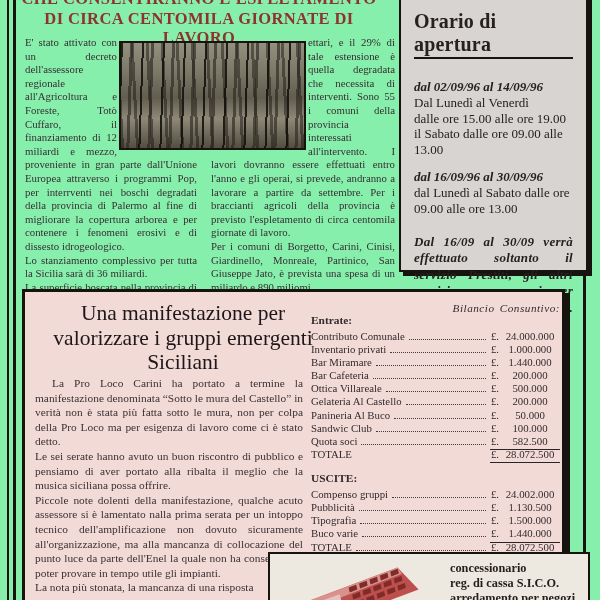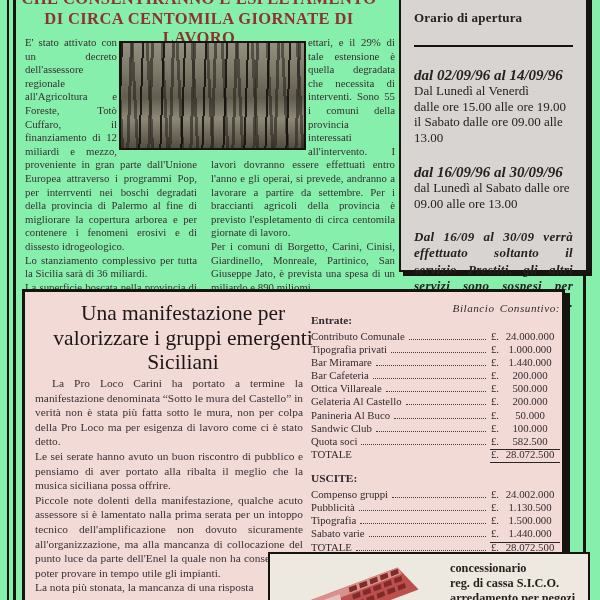--- a/index.html
+++ b/index.html
@@ -34,23 +34,23 @@
       repeating-linear-gradient(87deg, rgba(28,24,18,.5) 0 3px, rgba(0,0,0,0) 3px 15px),
       linear-gradient(180deg,#93907f 0%,#7b7868 28%,#615d4f 52%,#8d8877 72%,#524e41 100%);
   }
 
   
   #orario{
     position:absolute;left:399px;top:-8px;width:189px;height:280px;
     background:#d7d4d1;border:2px solid #17130f;box-shadow:4px 4px 0 #17130f;
     box-sizing:border-box;padding:16px 13px 0 13px;color:#26211f;
   }
-  .orario-title{font-size:13px;font-weight:bold;letter-spacing:.2px;
-    border-bottom:2px solid #17130f;padding-bottom:19px;margin-bottom:20px;}
-  .o-dates{font-weight:bold;font-style:italic;font-size:15px;margin-top:19px;line-height:16px;}
+  .orario-title{font-size:20px;font-weight:bold;letter-spacing:.2px;
+    border-bottom:2px solid #17130f;padding-bottom:1px;margin-bottom:20px;}
+  .o-dates{font-weight:bold;font-style:italic;font-size:13px;margin-top:12px;line-height:16px;}
   .o-line{font-size:13px;line-height:15.6px;}
   .o-notice{margin-top:17px;font-weight:bold;font-style:italic;font-size:13px;
     line-height:16.6px;text-align:justify;letter-spacing:.3px;}
 
   
   #pinkbox{
     position:absolute;left:22px;top:289px;width:543px;height:324px;
     background:#f2dad7;border:3px solid #17130f;box-shadow:5px 4px 0 #17130f;
     box-sizing:border-box;
   }
@@ -129,21 +129,21 @@
       <div class="section-label">Entrate:</div>
       <div class="ledger">
 
           <div class="lrow">
             <span class="llabel">Contributo Comunale</span>
             <span class="ldots"></span>
             <span class="lamount"><span class="lcur">£.</span><span class="lval">24.000.000</span></span>
           </div>
 
           <div class="lrow">
-            <span class="llabel">Tipografia privati</span>
+            <span class="llabel">Inventario privati</span>
             <span class="ldots"></span>
             <span class="lamount"><span class="lcur">£.</span><span class="lval">1.000.000</span></span>
           </div>
 
           <div class="lrow">
             <span class="llabel">Bar Miramare</span>
             <span class="ldots"></span>
             <span class="lamount"><span class="lcur">£.</span><span class="lval">1.440.000</span></span>
           </div>
 
@@ -204,21 +204,21 @@
             <span class="lamount"><span class="lcur">£.</span><span class="lval">1.130.500</span></span>
           </div>
 
           <div class="lrow">
             <span class="llabel">Tipografia</span>
             <span class="ldots"></span>
             <span class="lamount"><span class="lcur">£.</span><span class="lval">1.500.000</span></span>
           </div>
 
           <div class="lrow u">
-            <span class="llabel">Sabato varie</span>
+            <span class="llabel">Buco varie</span>
             <span class="ldots"></span>
             <span class="lamount"><span class="lcur">£.</span><span class="lval">1.440.000</span></span>
           </div>
 
           <div class="lrow">
             <span class="llabel">TOTALE</span>
             <span class="ldots"></span>
             <span class="lamount"><span class="lcur">£.</span><span class="lval">28.072.500</span></span>
           </div>
         </div>

